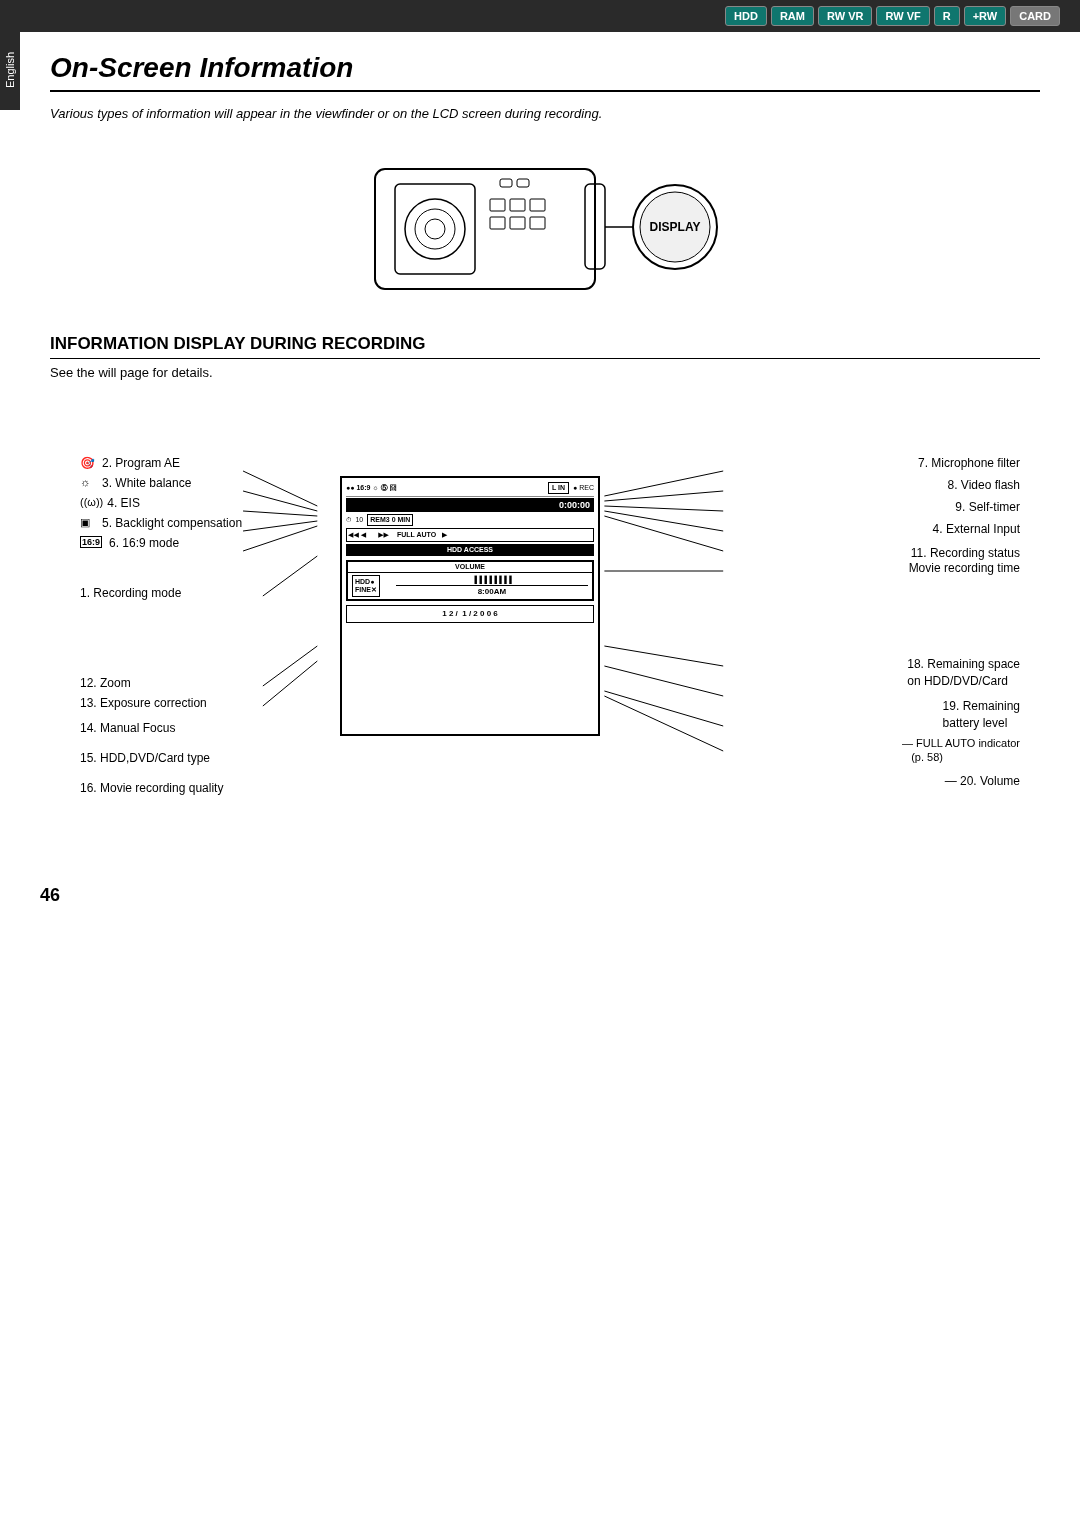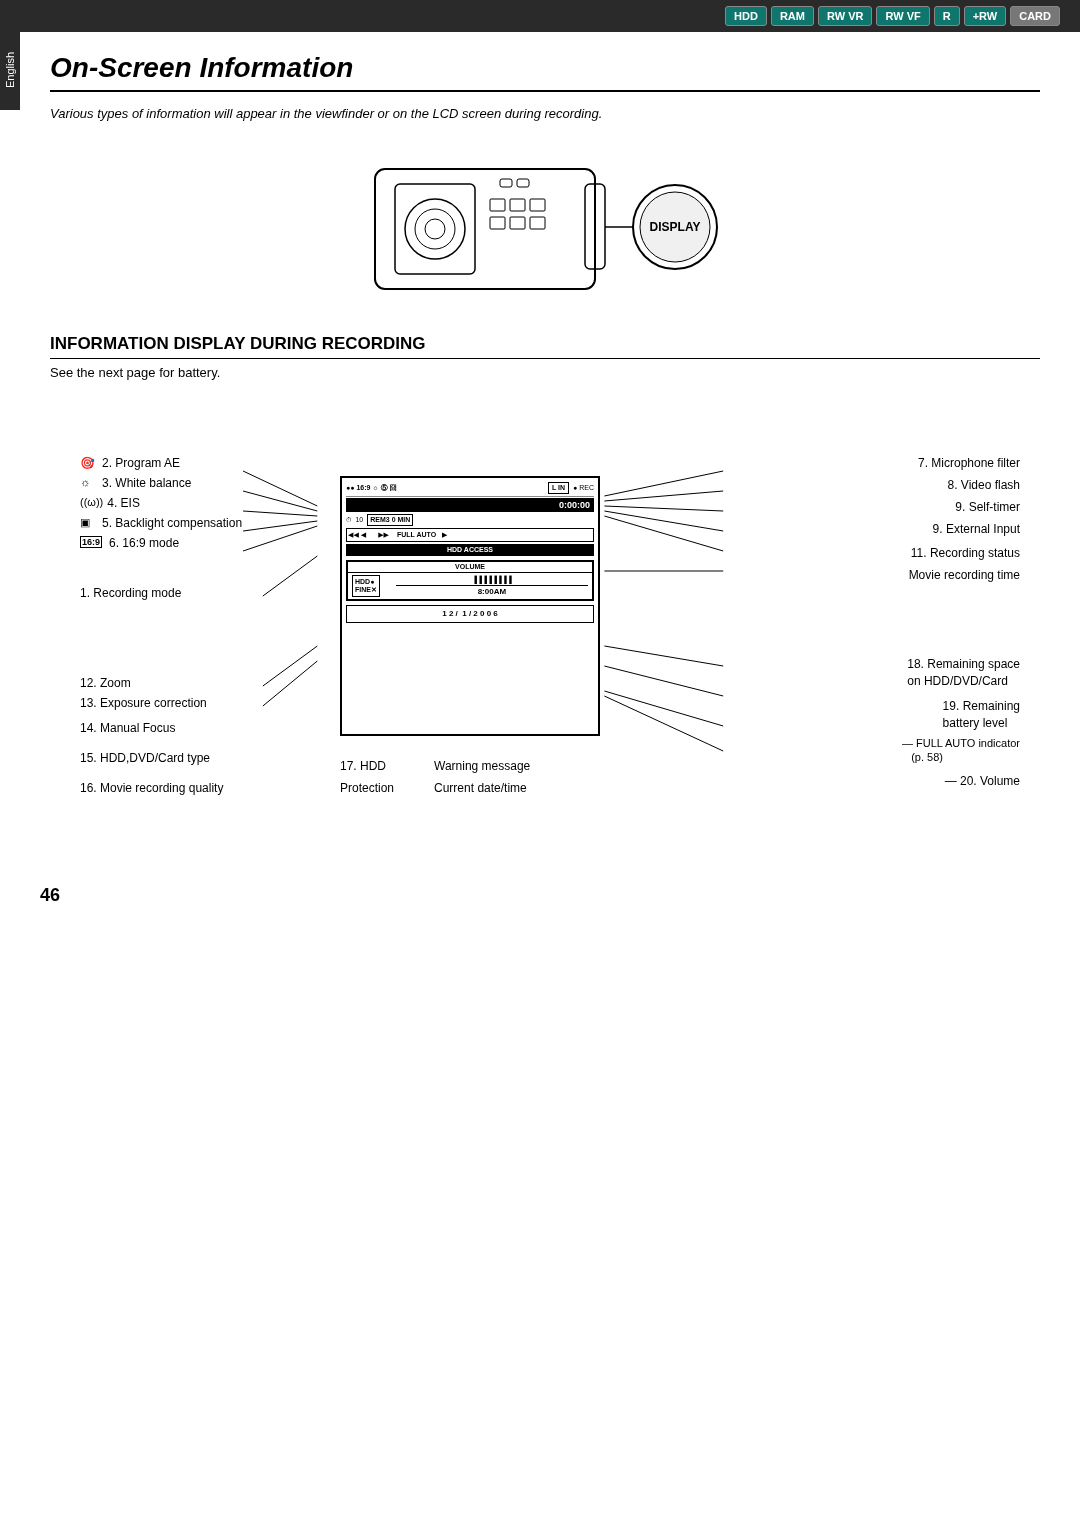--- a/index.html
+++ b/index.html
@@ -198,21 +198,21 @@
 
         <circle cx="330" cy="88" r="42" fill="none" stroke="#000" stroke-width="2"></circle>
         <circle cx="330" cy="88" r="35" fill="#f0f0f0" stroke="#000" stroke-width="1"></circle>
         <text x="330" y="92" text-anchor="middle" font-size="12" font-weight="bold" font-family="Arial">DISPLAY</text>
 
         <line x1="260" y1="88" x2="288" y2="88" stroke="#000" stroke-width="1.5"></line>
       </svg>
     </div>
 
     <h2 class="section-heading">INFORMATION DISPLAY DURING RECORDING</h2>
-    <p class="see-next">See the next page for battery.</p>
+    <p class="see-next">See the will page for details.</p>
 
     <div class="diagram-container">
 
       <svg class="lines-svg" viewBox="0 0 1000 480" preserveAspectRatio="none">
 
         <line x1="195" y1="75" x2="270" y2="110" stroke="#000" stroke-width="1"></line>
 
         <line x1="195" y1="95" x2="270" y2="115" stroke="#000" stroke-width="1"></line>
 
         <line x1="195" y1="115" x2="270" y2="120" stroke="#000" stroke-width="1"></line>
@@ -329,46 +329,34 @@
           <div style="text-align:center; font-size:8px; font-weight:bold; border:1px solid #000; padding:2px;">1 2 /&nbsp;&nbsp;1 / 2 0 0 6</div>
         </div>
       </div>
 
       <div style="position:absolute; right:20px; top:60px; font-size:12px; text-align:left;">7. Microphone filter</div>
 
       <div style="position:absolute; right:20px; top:82px; font-size:12px;">8. Video flash</div>
 
       <div style="position:absolute; right:20px; top:104px; font-size:12px;">9. Self-timer</div>
 
-      <div style="position:absolute; right:20px; top:126px; font-size:12px;">9. External Input</div>
+      <div style="position:absolute; right:20px; top:126px; font-size:12px;">4. External Input</div>
 
       <div style="position:absolute; right:20px; top:150px; font-size:12px;">11. Recording status</div>
 
-      <div style="position:absolute; right:20px; top:172px; font-size:12px;">Movie recording time</div>
+      <div style="position:absolute; right:20px; top:165px; font-size:12px;">Movie recording time</div>
 
       <div style="position:absolute; right:20px; top:260px; font-size:12px; line-height:1.4;">18. Remaining space<br>on HDD/DVD/Card</div>
 
       <div style="position:absolute; right:20px; top:302px; font-size:12px; line-height:1.4;">19. Remaining<br>battery level</div>
 
       <div style="position:absolute; right:20px; top:340px; font-size:11px; line-height:1.3;">— FULL AUTO indicator<br>&nbsp;&nbsp;&nbsp;(p. 58)</div>
 
       <div style="position:absolute; right:20px; top:378px; font-size:12px;">— 20. Volume</div>
 
-      <div style="position:absolute; left:290px; top:360px; font-size:12px; line-height:1.8;">
-        <div style="display:flex; gap:20px; align-items:flex-start;">
-          <div style="font-size:12px;">
-            <span>17. HDD<br>Protection</span>
-          </div>
-          <div style="font-size:12px; margin-left:20px;">
-            <span>Warning message</span>
-            <br>
-            <span>Current date/time</span>
-          </div>
-        </div>
-      </div>
 
     </div>
 
 
   </div>
 
   <div style="position:absolute; bottom:20px; left:40px; font-size:18px; font-weight:bold;">46</div>
 
 </div>
 

